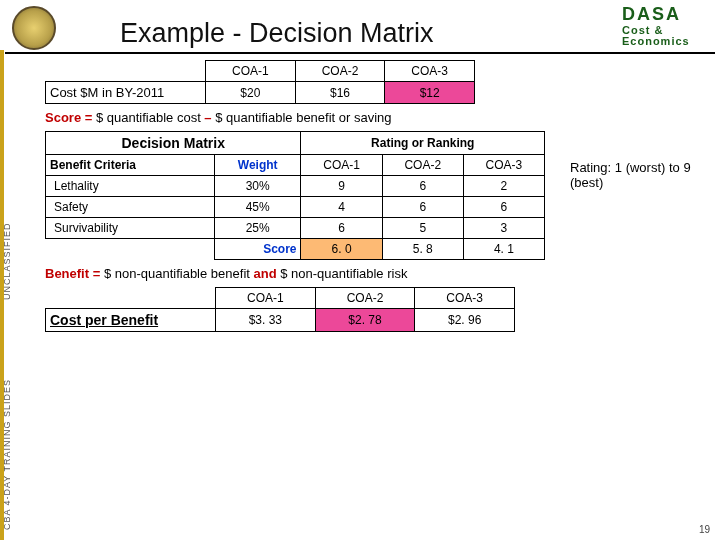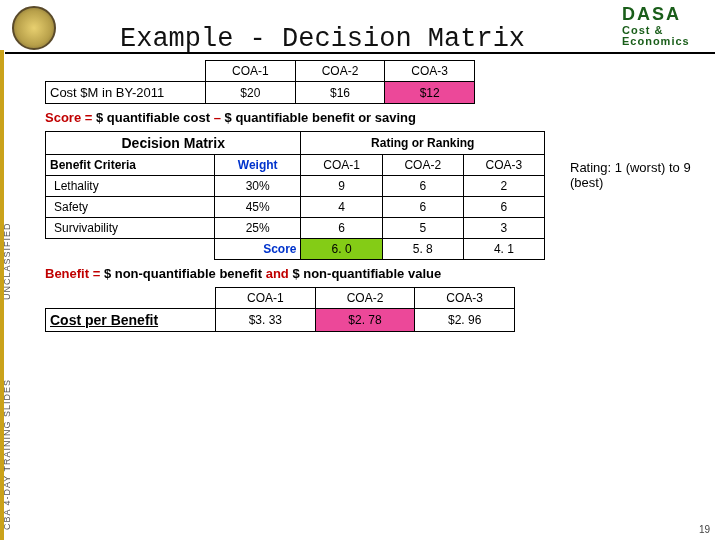--- a/index.html
+++ b/index.html
@@ -16,24 +16,24 @@
     top: 6px;
     left: 12px;
     width: 44px;
     height: 44px;
     border-radius: 50%;
     background: radial-gradient(circle, #e8d070 0%, #b8a04a 60%, #6a5a2a 100%);
     border: 2px solid #5a4a2a;
   }
   .title {
     position: absolute;
-    top: 24px;
+    top: 18px;
     left: 120px;
     font-size: 27px;
-    font-family: Liberation Mono, monospace;
+    font-family: Liberation Sans, sans-serif;
     color: #111;
   }
   .logo-dasa {
     position: absolute;
     top: 4px;
     right: 8px;
     width: 90px;
     text-align: left;
     font-weight: bold;
   }
@@ -88,28 +88,28 @@
     border: 1px solid #000;
     text-align: center;
     font-size: 12px;
     padding: 3px 4px;
   }
   .cost-table { width: 430px; margin-left: 0; }
   .cost-table .lbl { text-align: left; width: 160px; font-size: 13px; }
   .hl-y { background: #ec4899; }
   .formula { font-size: 13px; margin: 6px 0; }
   .red { color: #c00000; font-weight: bold; }
-  .dark { color: #000; font-weight: bold; }
+  .dark { color: #000; font-weight: normal; }
   .dm-wrap { margin-top: 4px; }
   .dm { width: 500px; }
   .dm .hdrBig { font-size: 14px; font-weight: bold; }
   .dm .blue { color: #0033cc; font-weight: bold; }
   .dm .ratehdr { font-weight: bold; }
   .dm td.rl { text-align: left; padding-left: 8px; }
-  .hl-g { background: #84cc16; }
+  .hl-g { background: #fdba74; }
   .rating-note {
     position: absolute;
     top: 160px;
     left: 570px;
     width: 130px;
     font-size: 13px;
   }
   .cpb { width: 470px; margin-top: 2px; }
   .cpb .lbl { text-align: left; width: 170px; font-weight: bold; font-size: 14px; text-decoration: underline; }
   .valueline { margin-top: 10px; font-size: 13px; }
@@ -207,21 +207,21 @@
         <td>4. 1</td>
       </tr>
     </tbody>
       </table>
   </div>
 
   <div class="formula">
     <span class="red">Benefit = </span>
     <span class="dark">$ non-quantifiable benefit </span>
     <span class="red">and </span>
-    <span class="dark">$ non-quantifiable value</span>
+    <span class="dark">$ non-quantifiable risk</span>
   </div>
 
   <table class="t cpb">
     <tbody>
         <tr>
       <td class="noborder"></td>
       <td class="smallcap">COA-1</td>
       <td class="smallcap">COA-2</td>
       <td class="smallcap">COA-3</td>
     </tr>

